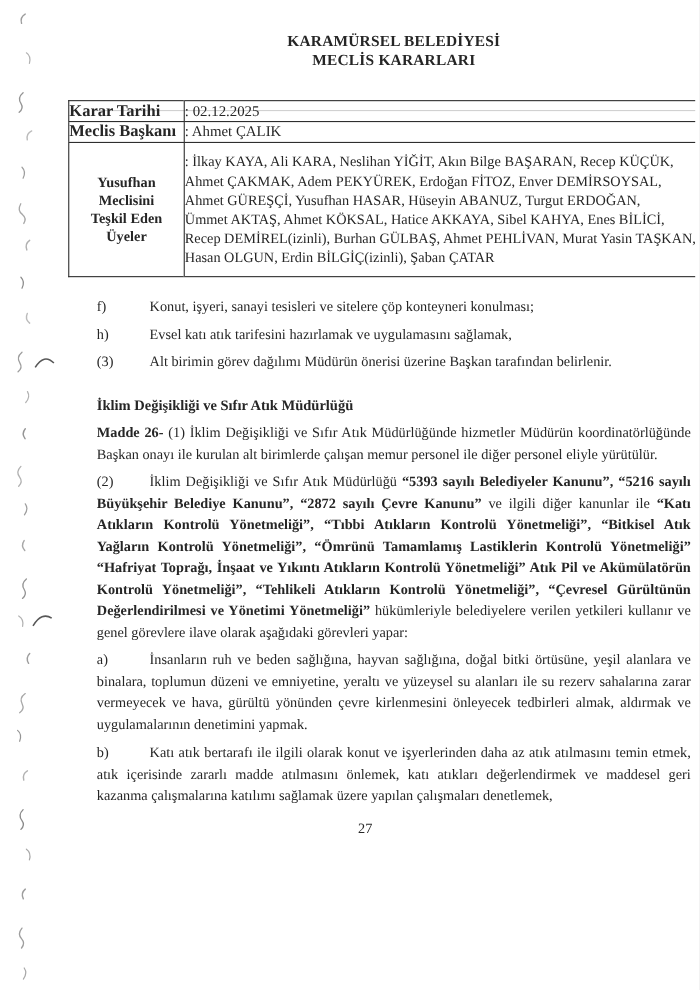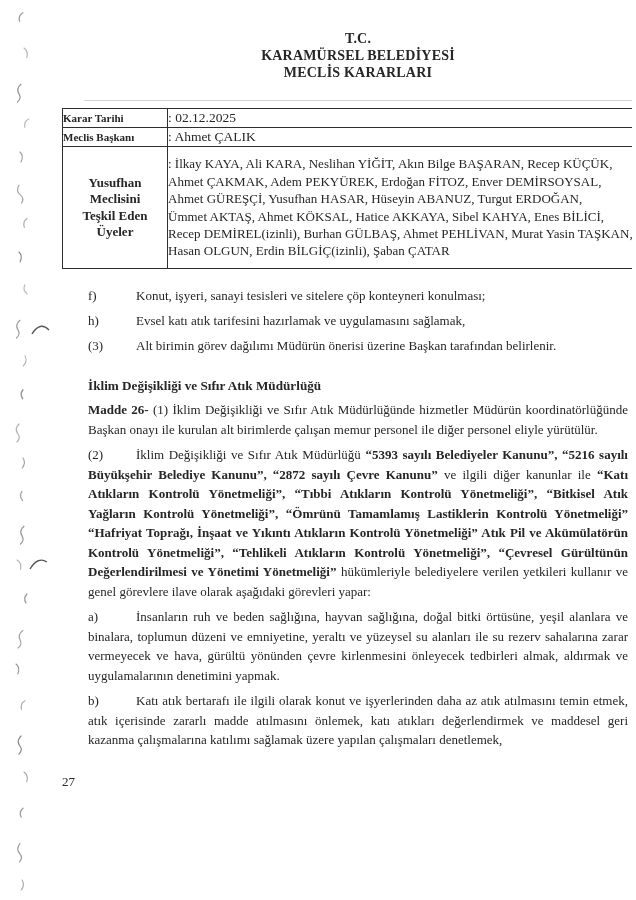--- a/index.html
+++ b/index.html
@@ -20,21 +20,21 @@
 
   
   table.info-table {
     border-collapse:collapse; table-layout:fixed;
     margin:27px 0 0 -26px; width:570px;
     border-top:1.6px solid #2e2e2e; border-bottom:1.6px solid #2e2e2e; border-left:1.6px solid #2e2e2e;
   }
   table.info-table td { padding:0; vertical-align:middle; }
   td.lbl {
     width:104px; border-right:1.6px solid #2e2e2e;
-    font-weight:bold; font-size:11px; padding:1px 2px 1px 7px;
+    font-weight:bold; font-size:15px; padding:1px 2px 1px 7px;
   }
   tr.r1 td, tr.r2 td { border-bottom:1.6px solid #2e2e2e; }
   tr.r1, tr.r2 { height:19px; }
   td.val { font-size:13.5px; padding-left:10px; }
   tr.r3 { height:122px; }
   td.members-lbl { text-align:center; font-weight:bold; font-size:13px; line-height:16.5px; }
   td.members-val { padding-left:10px; font-size:13px; line-height:17.4px; }
   .members-line { white-space:nowrap; }
 
   
@@ -42,21 +42,21 @@
   .duty { font-size:13px; line-height:17px; margin-bottom:8px; }
   .tab { display:inline-block; width:48px; }
   .lbl-inline { margin-right:5px; }
 
   
   .section-heading { font-weight:bold; font-size:13.2px; margin-top:24px; }
   p.body-par { margin:6px 0 0 0; font-size:13px; line-height:19.5px; text-align:justify; }
   .bold { font-weight:bold; }
   .madde-label { font-weight:bold; }
 
-  .page-number { margin-top:24px; font-size:13px; transform:translateX(-26px); }
+  .page-number { text-align:center; margin-top:12px; font-size:13px; transform:translateX(-26px); }
 
   
   .artifacts { position:absolute; left:0; top:0; width:636px; height:900px;
     pointer-events:none; z-index:5; }
 </style>
 </head>
 <body>
 
 <div class="page">
 
@@ -94,21 +94,20 @@
     <use href="#m2" transform="translate(22,880) rotate(10)" opacity="0.45"></use>
     <path d="M32,334 Q40,321 49,330" stroke="#3a3a3a" stroke-width="1.4" fill="none" opacity="0.85"></path>
     <path d="M30,569 Q38,556 47,562" stroke="#3a3a3a" stroke-width="1.4" fill="none" opacity="0.85"></path>
   </svg>
 
   <div class="scan-line"></div>
 
   <div class="content">
 
     <div class="doc-header">
-      <div class="h-line">T.C.</div>
       <div class="h-line">KARAMÜRSEL BELEDİYESİ</div>
       <div class="h-line">MECLİS KARARLARI</div>
     </div>
 
     <table class="info-table">
       <tbody>
           <tr class="r1">
         <td class="lbl">Karar Tarihi</td>
         <td class="val">: 02.12.2025</td>
       </tr>

